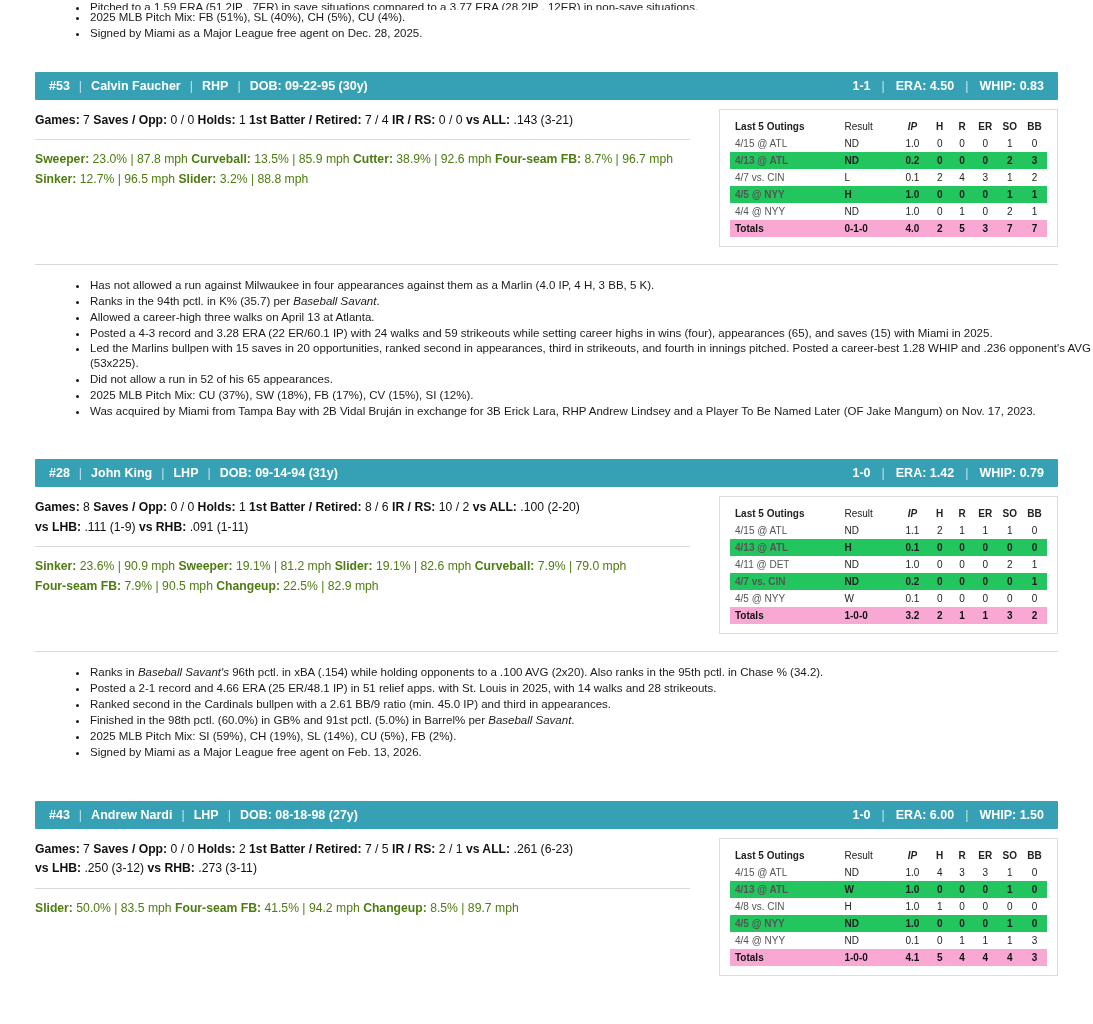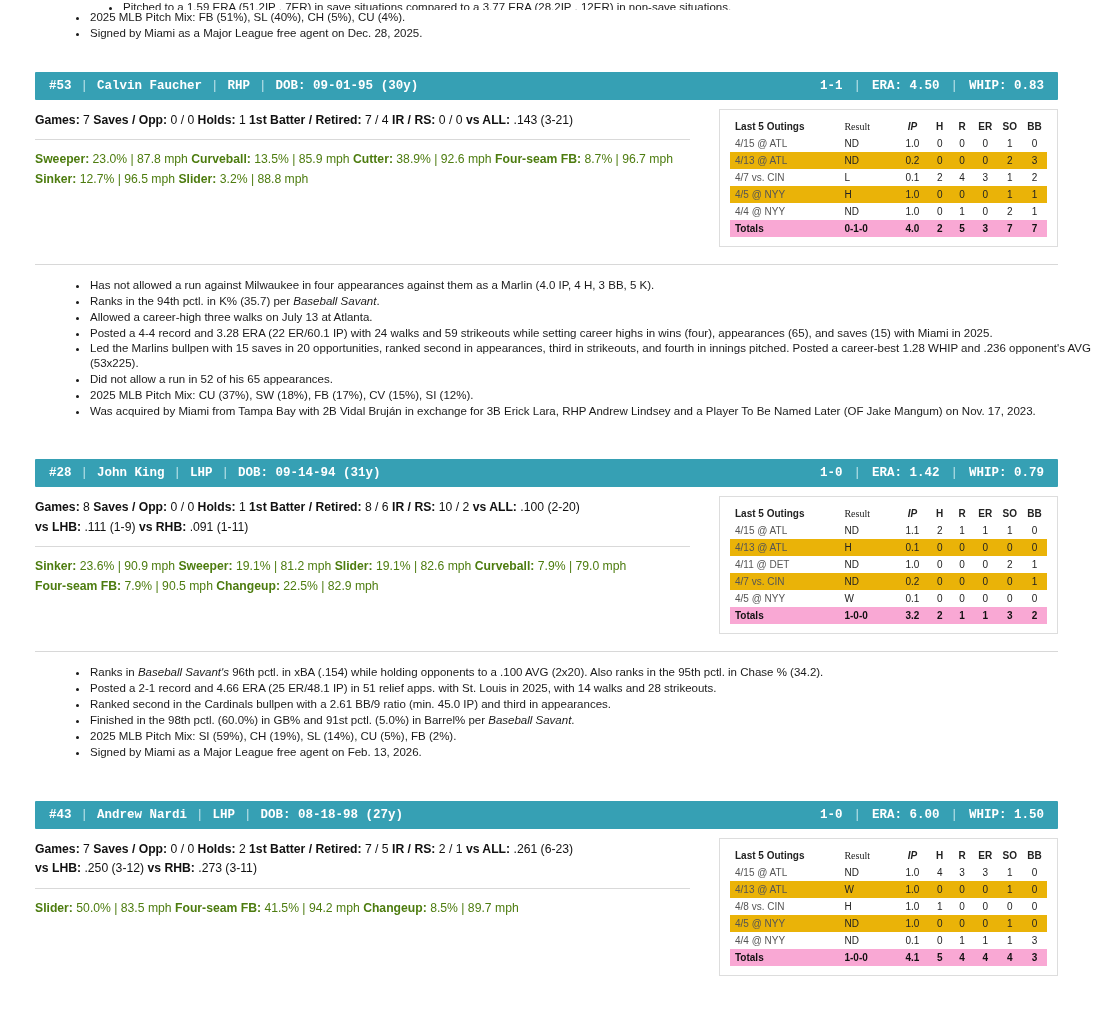--- a/index.html
+++ b/index.html
@@ -17,38 +17,38 @@
   .bullets {
     list-style: disc;
     margin: 0;
     padding-left: 88px;
     font-size: 11.5px;
     line-height: 14.4px;
     color: #1a1a1a;
   }
   .bullets li { margin: 0 0 1.5px 0; padding-left: 2px; }
   .bullets li::marker { font-size: 9px; }
-  .clip-row { height: 10px; overflow: hidden; margin-left: 33px; }
+  .clip-row { height: 10px; overflow: hidden; }
   .clip-row .bullets li { margin: 0; }
 
   
   .pheader {
     margin: 0 35px;
     background: #36a0b4;
     color: #ffffff;
     height: 28px;
     display: flex;
     align-items: center;
     justify-content: space-between;
     padding: 0 14px;
     font-size: 12.5px;
     font-weight: bold;
     border-radius: 1px;
   }
-  .pheader .left, .pheader .right { display: flex; align-items: center; font-family: Liberation Mono, monospace; }
+  .pheader .left, .pheader .right { display: flex; align-items: center; }
   .sep { color: #bfe3ea; margin: 0 9px; font-weight: normal; }
   .pheader .right .sep { margin: 0 11px; }
 
   
   .pbody { display: flex; margin: 0 35px; align-items: flex-start; }
   .lcol { flex: 0 0 676px; padding-top: 11px; }
   .rcol { flex: 1; padding-top: 9px; padding-left: 8px; }
 
   .statline {
     font-size: 12.2px;
@@ -79,25 +79,25 @@
     white-space: nowrap;
   }
   table.otable td {
     padding: 3px 5px;
     color: #555;
     white-space: nowrap;
   }
   table.otable td.date { color: #555; }
   table.otable td.num, table.otable th.num { text-align: center; color: #222; }
   table.otable td.res, table.otable th.res { text-align: left; color: #222; font-weight: normal; }
-  table.otable tbody tr.alt td { background: #eab308; }
+  table.otable tbody tr.alt td { background: #22c55e; font-weight: bold; }
   table.otable tr.totals td { font-weight: bold; color: #111; background: #f9a8d4; }
 
   th.c-date { width: 108px; }
-  th.c-res { width: 56px; font-family: Liberation Serif, serif; }
+  th.c-res { width: 56px; }
   th.c-ip { width: 32px; font-style: italic; }
   th.c-s { width: 22px; }
 
   
   .hr-full {
     border: 0; border-top: 1px solid #d8d8d8;
     margin: 17px 35px 13px 35px;
   }
   .notes { margin-bottom: 0; }
   .gap-lg { height: 30px; }
@@ -124,21 +124,21 @@
   <div class="gap-lg"></div>
 
   <div class="pheader">
     <div class="left">
       <span>#53</span>
       <span class="sep">|</span>
       <span>Calvin Faucher</span>
       <span class="sep">|</span>
       <span>RHP</span>
       <span class="sep">|</span>
-      <span>DOB: 09-01-95 (30y)</span>
+      <span>DOB: 09-22-95 (30y)</span>
     </div>
     <div class="right">
       <span>1-1</span>
       <span class="sep">|</span>
       <span>ERA: 4.50</span>
       <span class="sep">|</span>
       <span>WHIP: 0.83</span>
     </div>
   </div>
 
@@ -229,22 +229,22 @@
         </table>
       </div>
     </div>
   </div>
 
   <hr class="hr-full">
 
   <ul class="bullets notes">
     <li>Has not allowed a run against Milwaukee in four appearances against them as a Marlin (4.0 IP, 4 H, 3 BB, 5 K).</li>
     <li>Ranks in the 94th pctl. in K% (35.7) per <i class="em">Baseball Savant</i>.</li>
-    <li>Allowed a career-high three walks on July 13 at Atlanta.</li>
-    <li>Posted a 4-4 record and 3.28 ERA (22 ER/60.1 IP) with 24 walks and 59 strikeouts while setting career highs in wins (four), appearances (65), and saves (15) with Miami in 2025.</li>
+    <li>Allowed a career-high three walks on April 13 at Atlanta.</li>
+    <li>Posted a 4-3 record and 3.28 ERA (22 ER/60.1 IP) with 24 walks and 59 strikeouts while setting career highs in wins (four), appearances (65), and saves (15) with Miami in 2025.</li>
     <li>Led the Marlins bullpen with 15 saves in 20 opportunities, ranked second in appearances, third in strikeouts, and fourth in innings pitched. Posted a career-best 1.28 WHIP and .236 opponent's AVG (53x225).</li>
     <li>Did not allow a run in 52 of his 65 appearances.</li>
     <li>2025 MLB Pitch Mix: CU (37%), SW (18%), FB (17%), CV (15%), SI (12%).</li>
     <li>Was acquired by Miami from Tampa Bay with 2B Vidal Bruján in exchange for 3B Erick Lara, RHP Andrew Lindsey and a Player To Be Named Later (OF Jake Mangum) on Nov. 17, 2023.</li>
   </ul>
 
   <div class="gap-lg"></div>
   <div class="gap-sm"></div>
 
   <div class="pheader">

